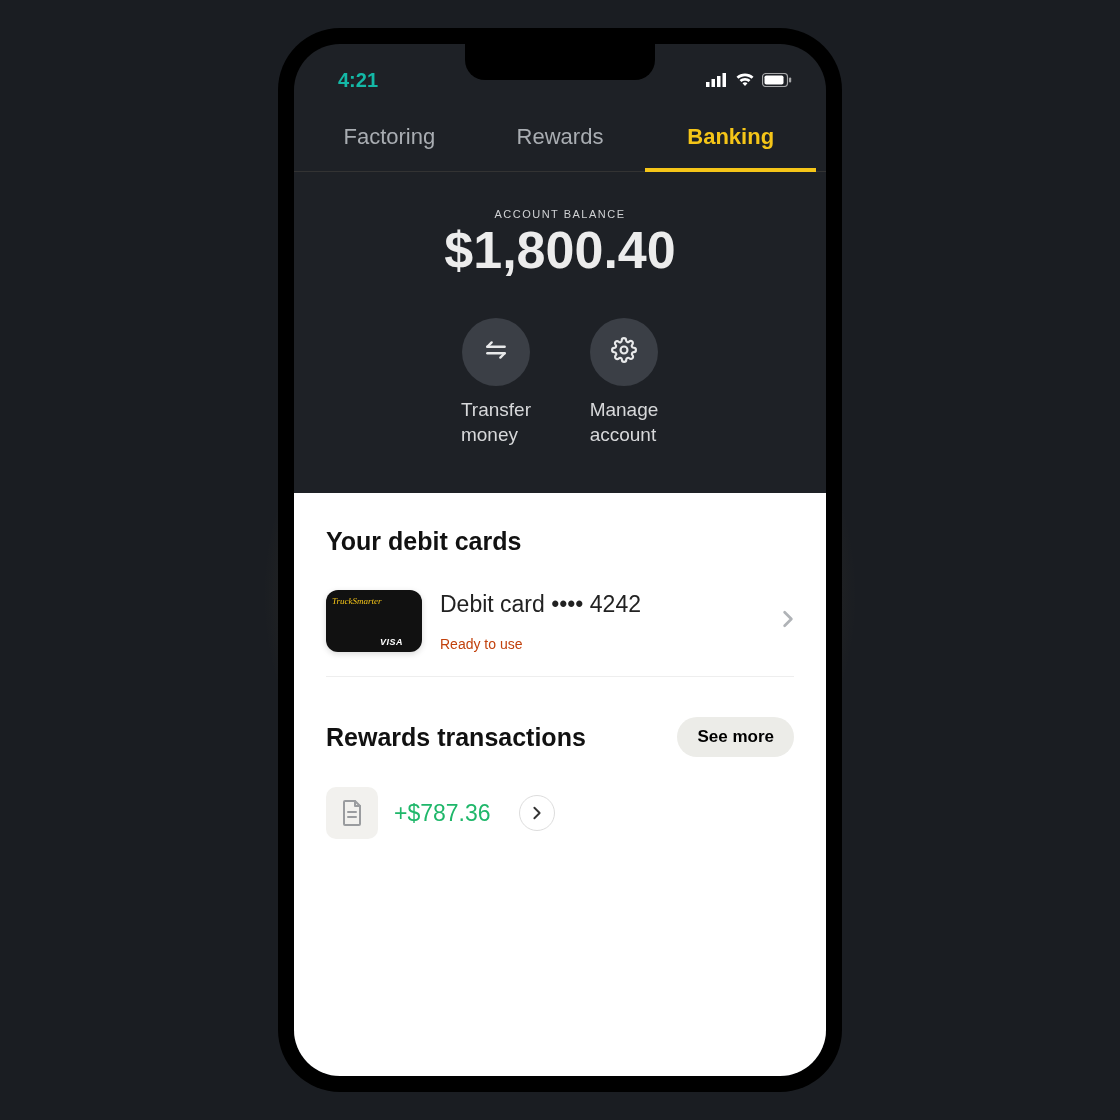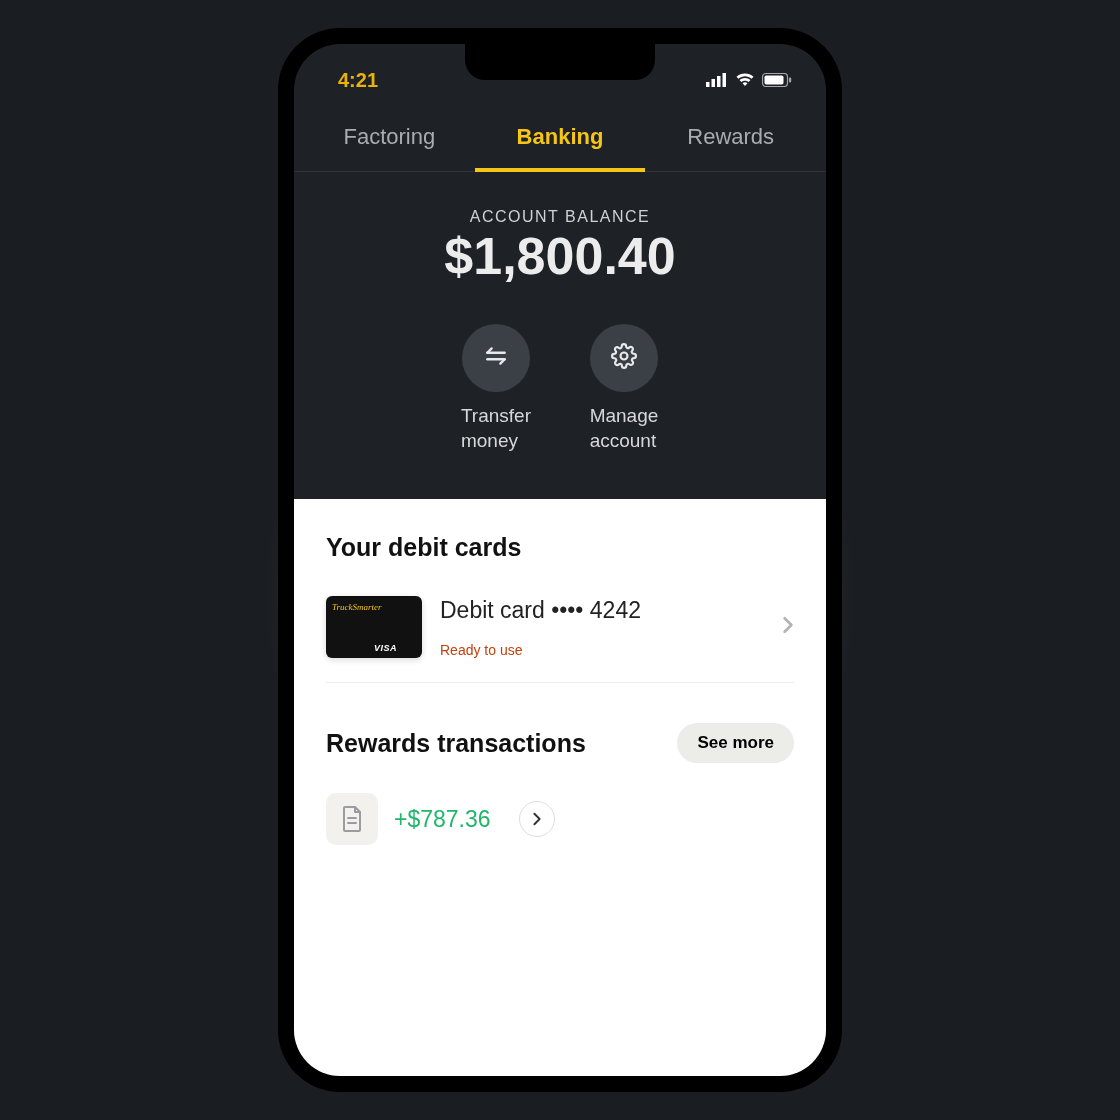--- a/index.html
+++ b/index.html
@@ -47,21 +47,21 @@
     border-bottom-left-radius: 20px;
     border-bottom-right-radius: 20px;
     z-index: 5;
   }
   .statusbar {
     display: flex;
     justify-content: space-between;
     align-items: center;
     padding: 18px 34px 0 44px;
     height: 54px;
-    color: #eab308;
+    color: #14b8a6;
     font-size: 20px;
     font-weight: 600;
   }
   .status-icons { display: flex; align-items: center; gap: 7px; }
   .tabs {
     display: flex;
     justify-content: space-around;
     border-bottom: 1px solid #333;
     margin-top: 10px;
     padding: 0 10px;
@@ -79,21 +79,21 @@
     font-weight: 600;
     border-bottom: 4px solid #f5c518;
     margin-bottom: -1px;
   }
   .balance-block {
     text-align: center;
     padding: 36px 0 10px;
     color: #e8e9ea;
   }
   .balance-label {
-    font-size: 16px;
+    font-size: 11px;
     letter-spacing: 1.5px;
     color: #cfd1d3;
     font-weight: 500;
   }
   .balance-amount {
     font-size: 52px;
     font-weight: 600;
     color: #ececec;
   }
   .actions {
@@ -139,34 +139,34 @@
     display: flex;
     align-items: center;
     gap: 18px;
     padding: 8px 0 24px;
     border-bottom: 1px solid #eee;
     cursor: pointer;
   }
   .card-img {
     width: 96px; height: 62px;
     background: #111;
-    border-radius: 6px;
+    border-radius: 12px;
     position: relative;
     padding: 6px;
     box-shadow: 0 2px 6px rgba(0,0,0,0.15);
   }
   .card-brand {
     color: #f5c518;
     font-size: 9px;
     font-style: italic;
     font-family: cursive;
   }
   .card-visa {
     position: absolute;
-    bottom: 5px; right: 25px;
+    bottom: 5px; right: 19px;
     color: #fff;
     font-size: 9px;
     font-weight: 700;
     font-style: italic;
     letter-spacing: 0.5px;
   }
   .card-info { flex: 1; }
   .card-title { font-size: 23px; font-weight: 500; color: #222; }
   .card-sub { font-size: 14px; color: #c2410c; margin-top: 18px; }
   .chevron { color: #b0b3b7; font-size: 20px; }
@@ -244,22 +244,22 @@
               <rect x="0.5" y="0.5" width="25" height="13" rx="3.5" stroke="#fff" fill="none" stroke-width="1.2" opacity="0.6"></rect>
               <rect x="2.5" y="2.5" width="19" height="9" rx="1.8" fill="#fff"></rect>
               <rect x="27" y="4.5" width="2.2" height="5" rx="1" fill="#fff" opacity="0.6"></rect>
             </svg>
         </span>
       </div>
     </div>
 
     <div class="tabs">
       <div class="tab">Factoring</div>
+      <div class="tab">Rewards</div>
       <div class="tab active">Banking</div>
-      <div class="tab">Rewards</div>
     </div>
 
     <div class="balance-block">
       <div class="balance-label">ACCOUNT BALANCE</div>
       <div class="balance-amount">$1,800.40</div>
     </div>
 
     <div class="actions">
       <div class="action">
         <div class="action-circle">

